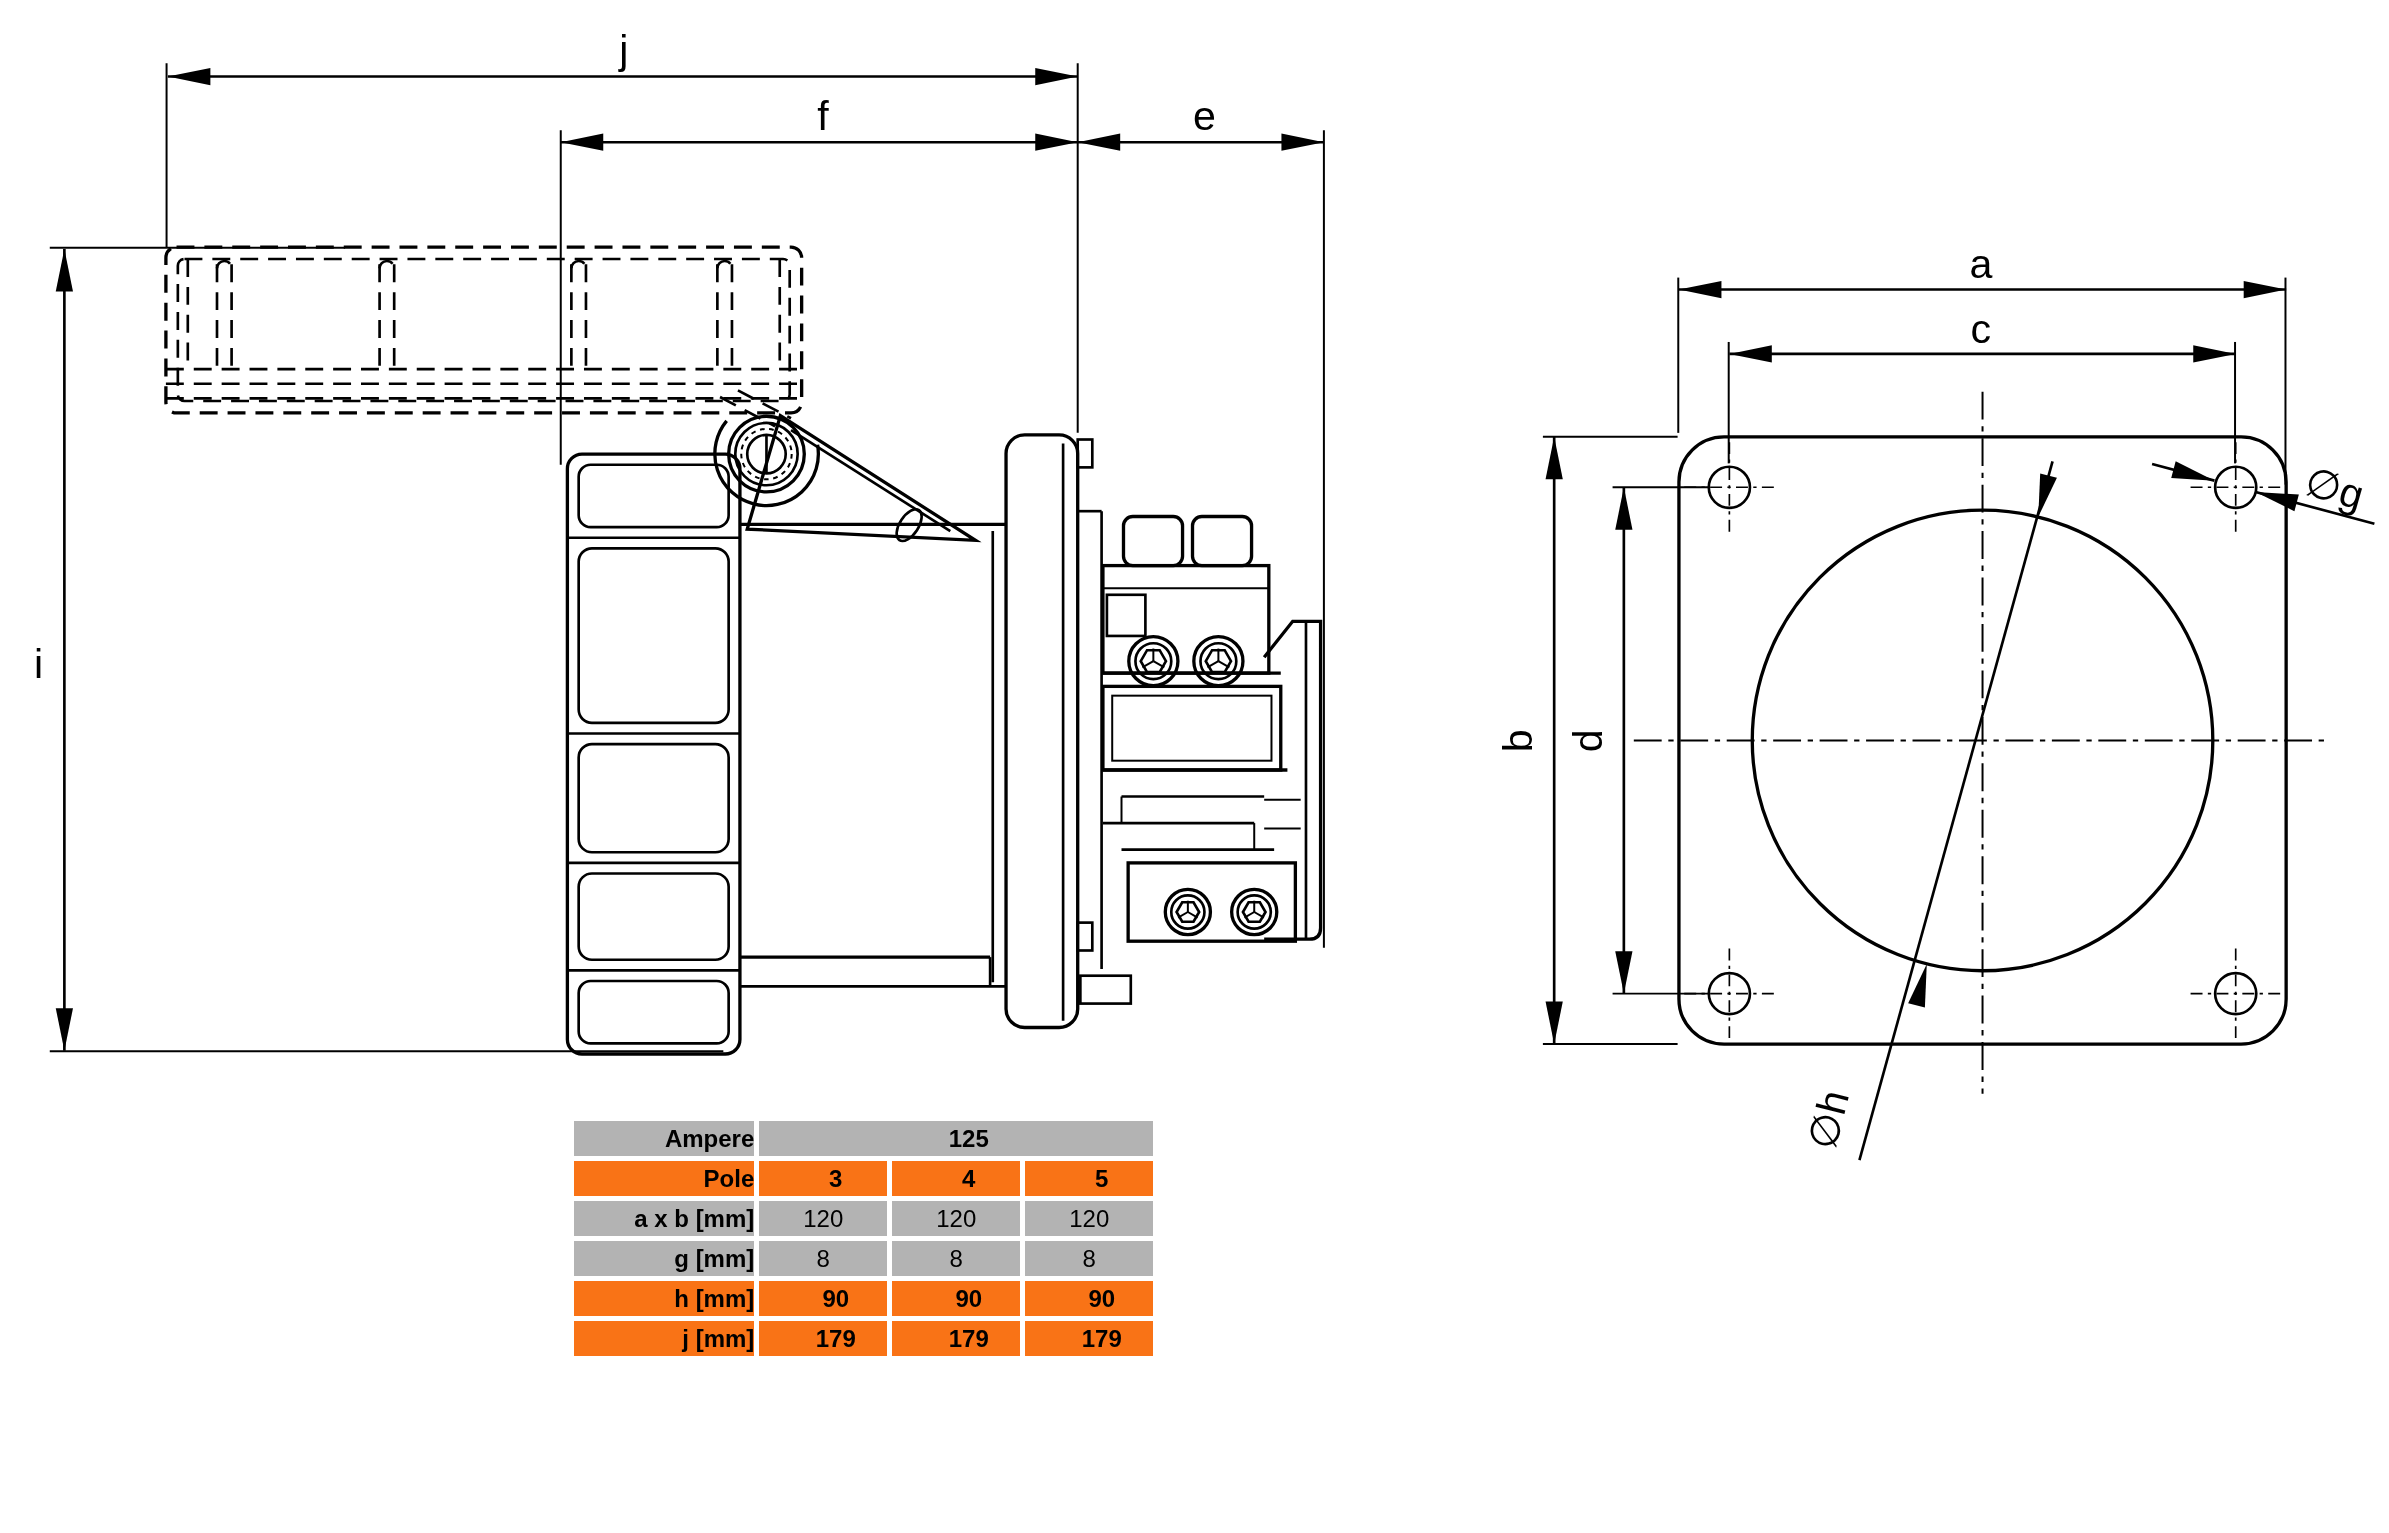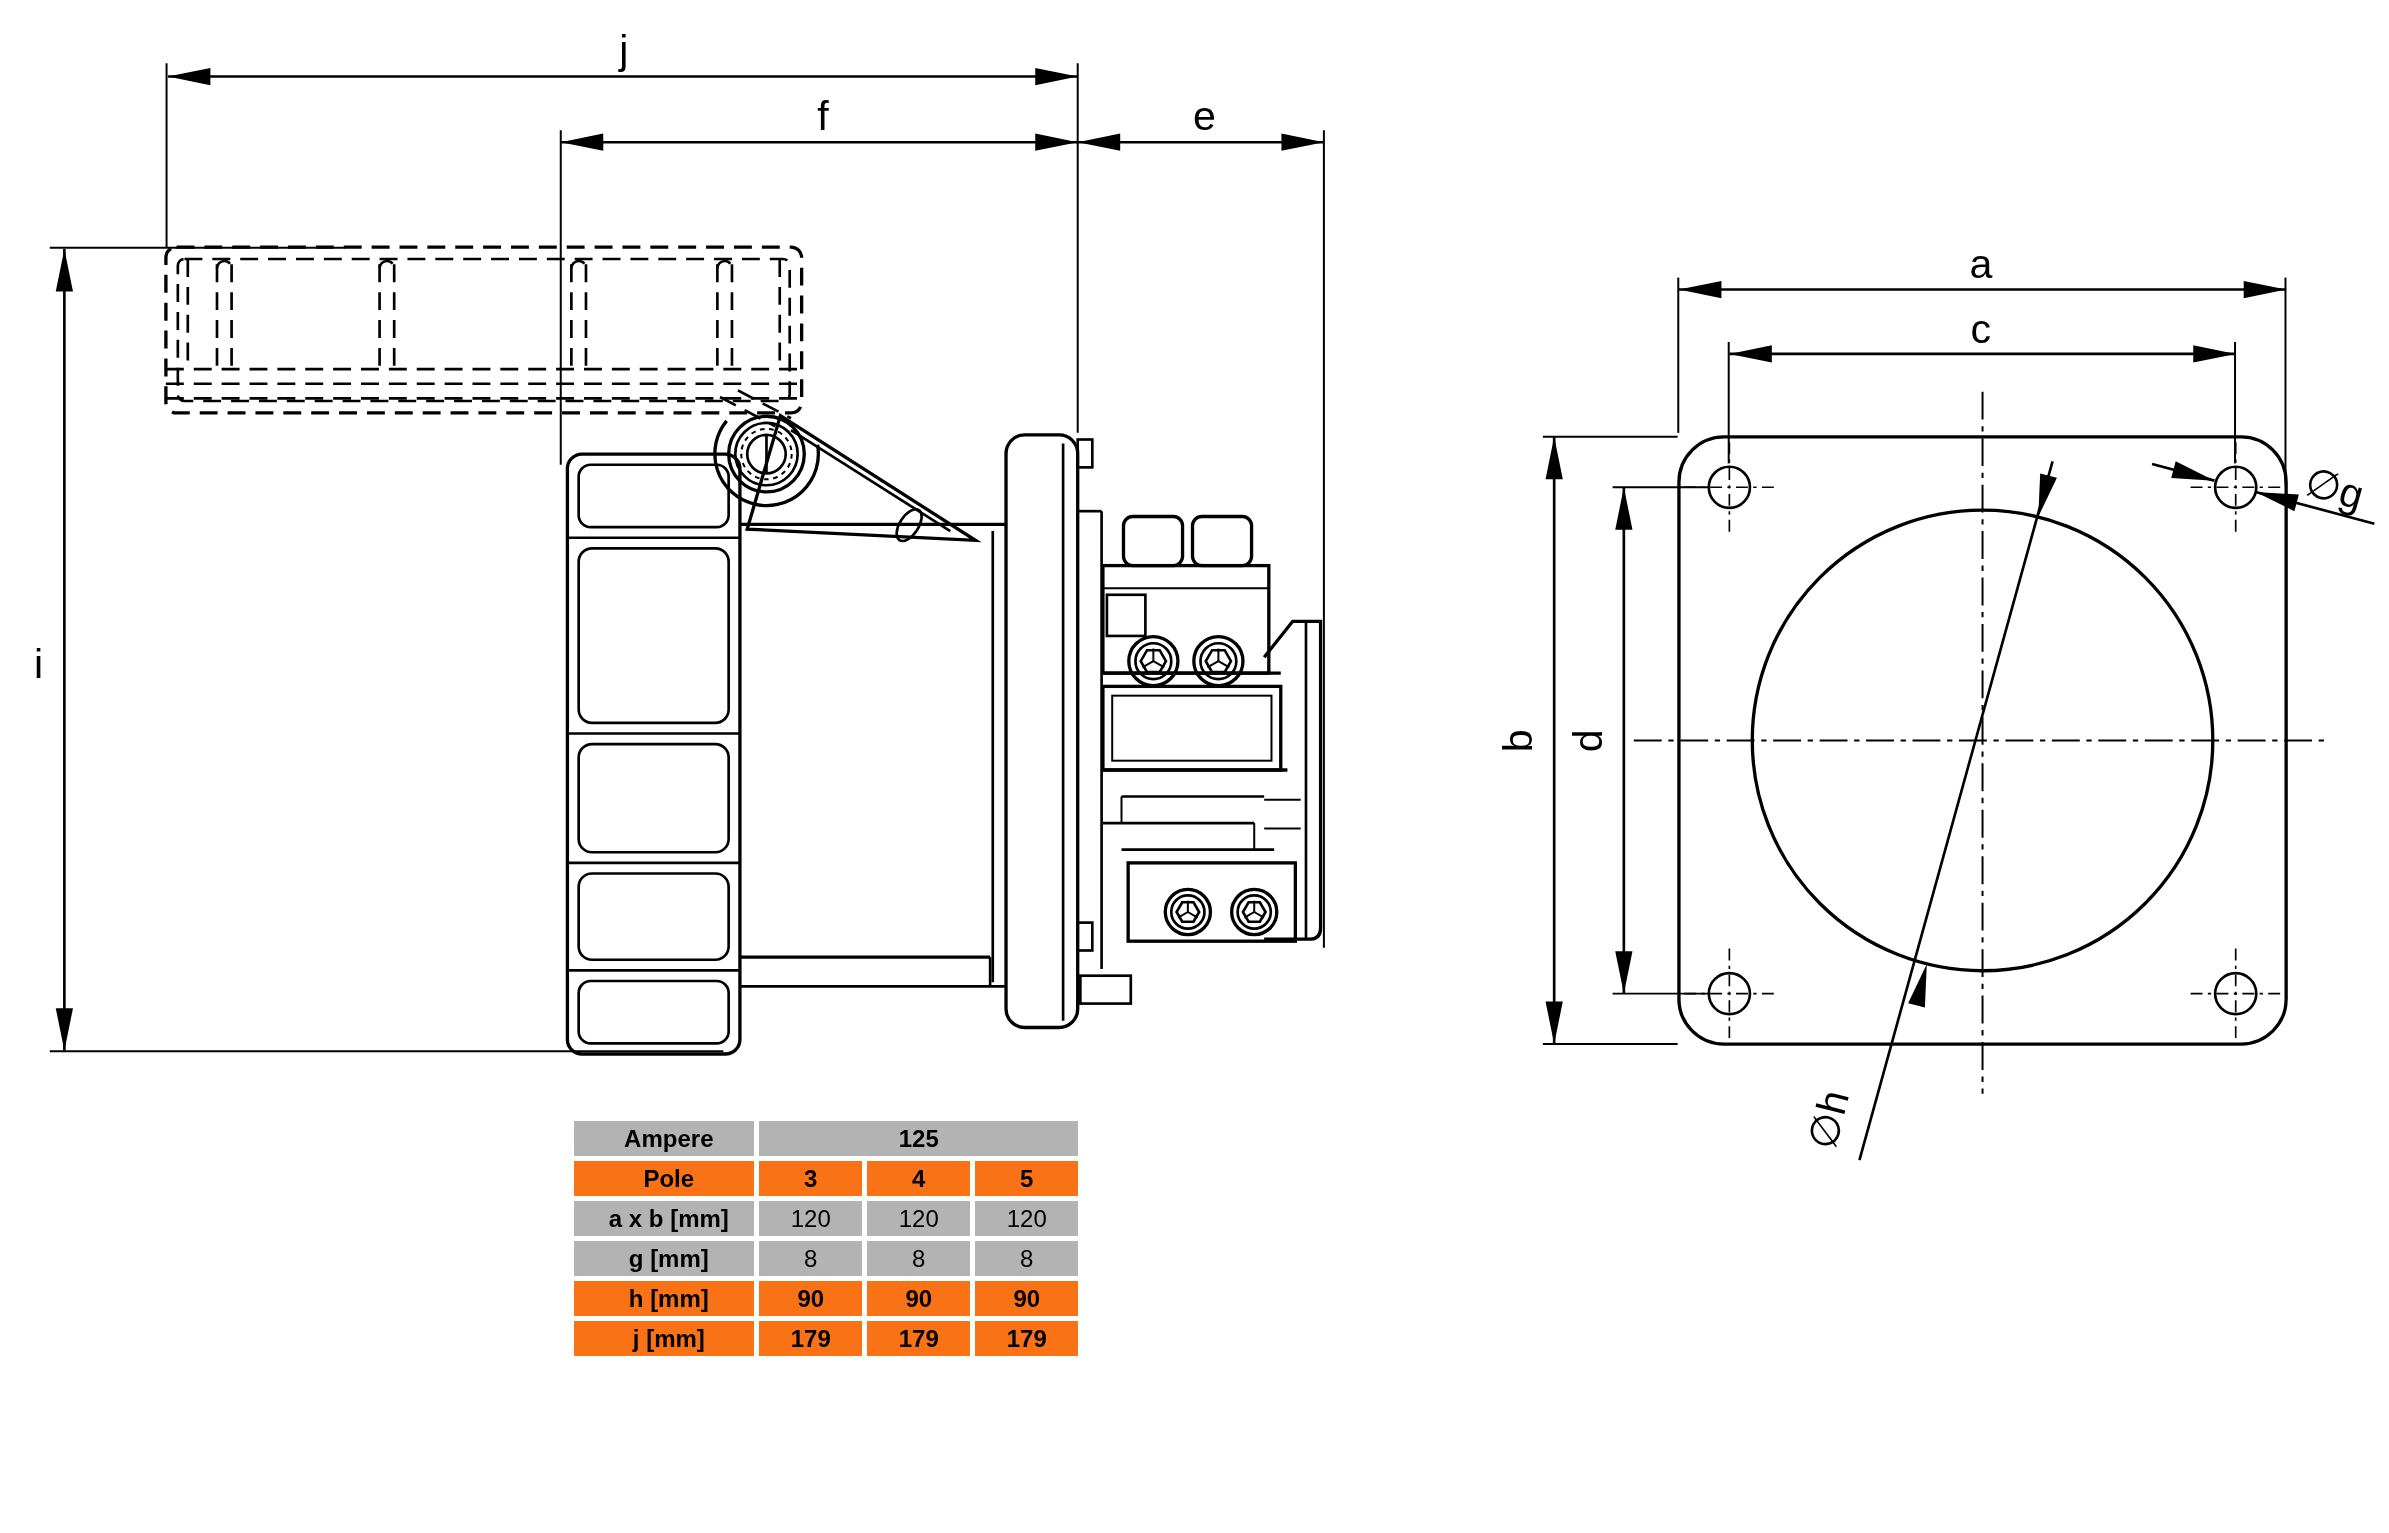--- a/index.html
+++ b/index.html
@@ -13,25 +13,25 @@
   .out5{stroke:#000;stroke-width:5;fill:none;}
   .out4{stroke:#000;stroke-width:4;fill:none;}
   .out3{stroke:#000;stroke-width:3;fill:none;}
   .dash{stroke-dasharray:27 15;}
   .cline{stroke:#000;stroke-width:3;fill:none;stroke-dasharray:42 10 8 10;}
   .holeline{stroke:#000;stroke-width:2.5;fill:none;stroke-dasharray:18 8 5 8;}
   .arrow{fill:#000;stroke:none;}
   
   .dim-table{position:absolute;left:569px;top:1116px;border-collapse:separate;border-spacing:5.3px;}
   .dim-table td{height:35px;font-size:24px;color:#000;text-align:center;vertical-align:middle;padding:0;}
-  .dim-table td.lab{width:171px;text-align:center;padding-left:9.3px;font-weight:bold;}
+  .dim-table td.lab{width:171px;text-align:right;padding-left:9.3px;font-weight:bold;}
   .dim-table td.val{width:103px;}
   .dim-table tr.dark td{background:#b3b3b3;}
   .dim-table tr.light td{background:#f97316;}
-  .dim-table td.b{font-weight:bold;}
+  .dim-table td.b{font-weight:bold;padding-left:25px;}
 </style>
 </head>
 <body>
 
 <div id="stage">
 
 <svg id="drawing" width="2389" height="1534" viewBox="0 0 3600 2311">
   <defs>
     <path id="arr" d="M0,0 L-64,-13 L-64,13 Z"></path>
   </defs>

